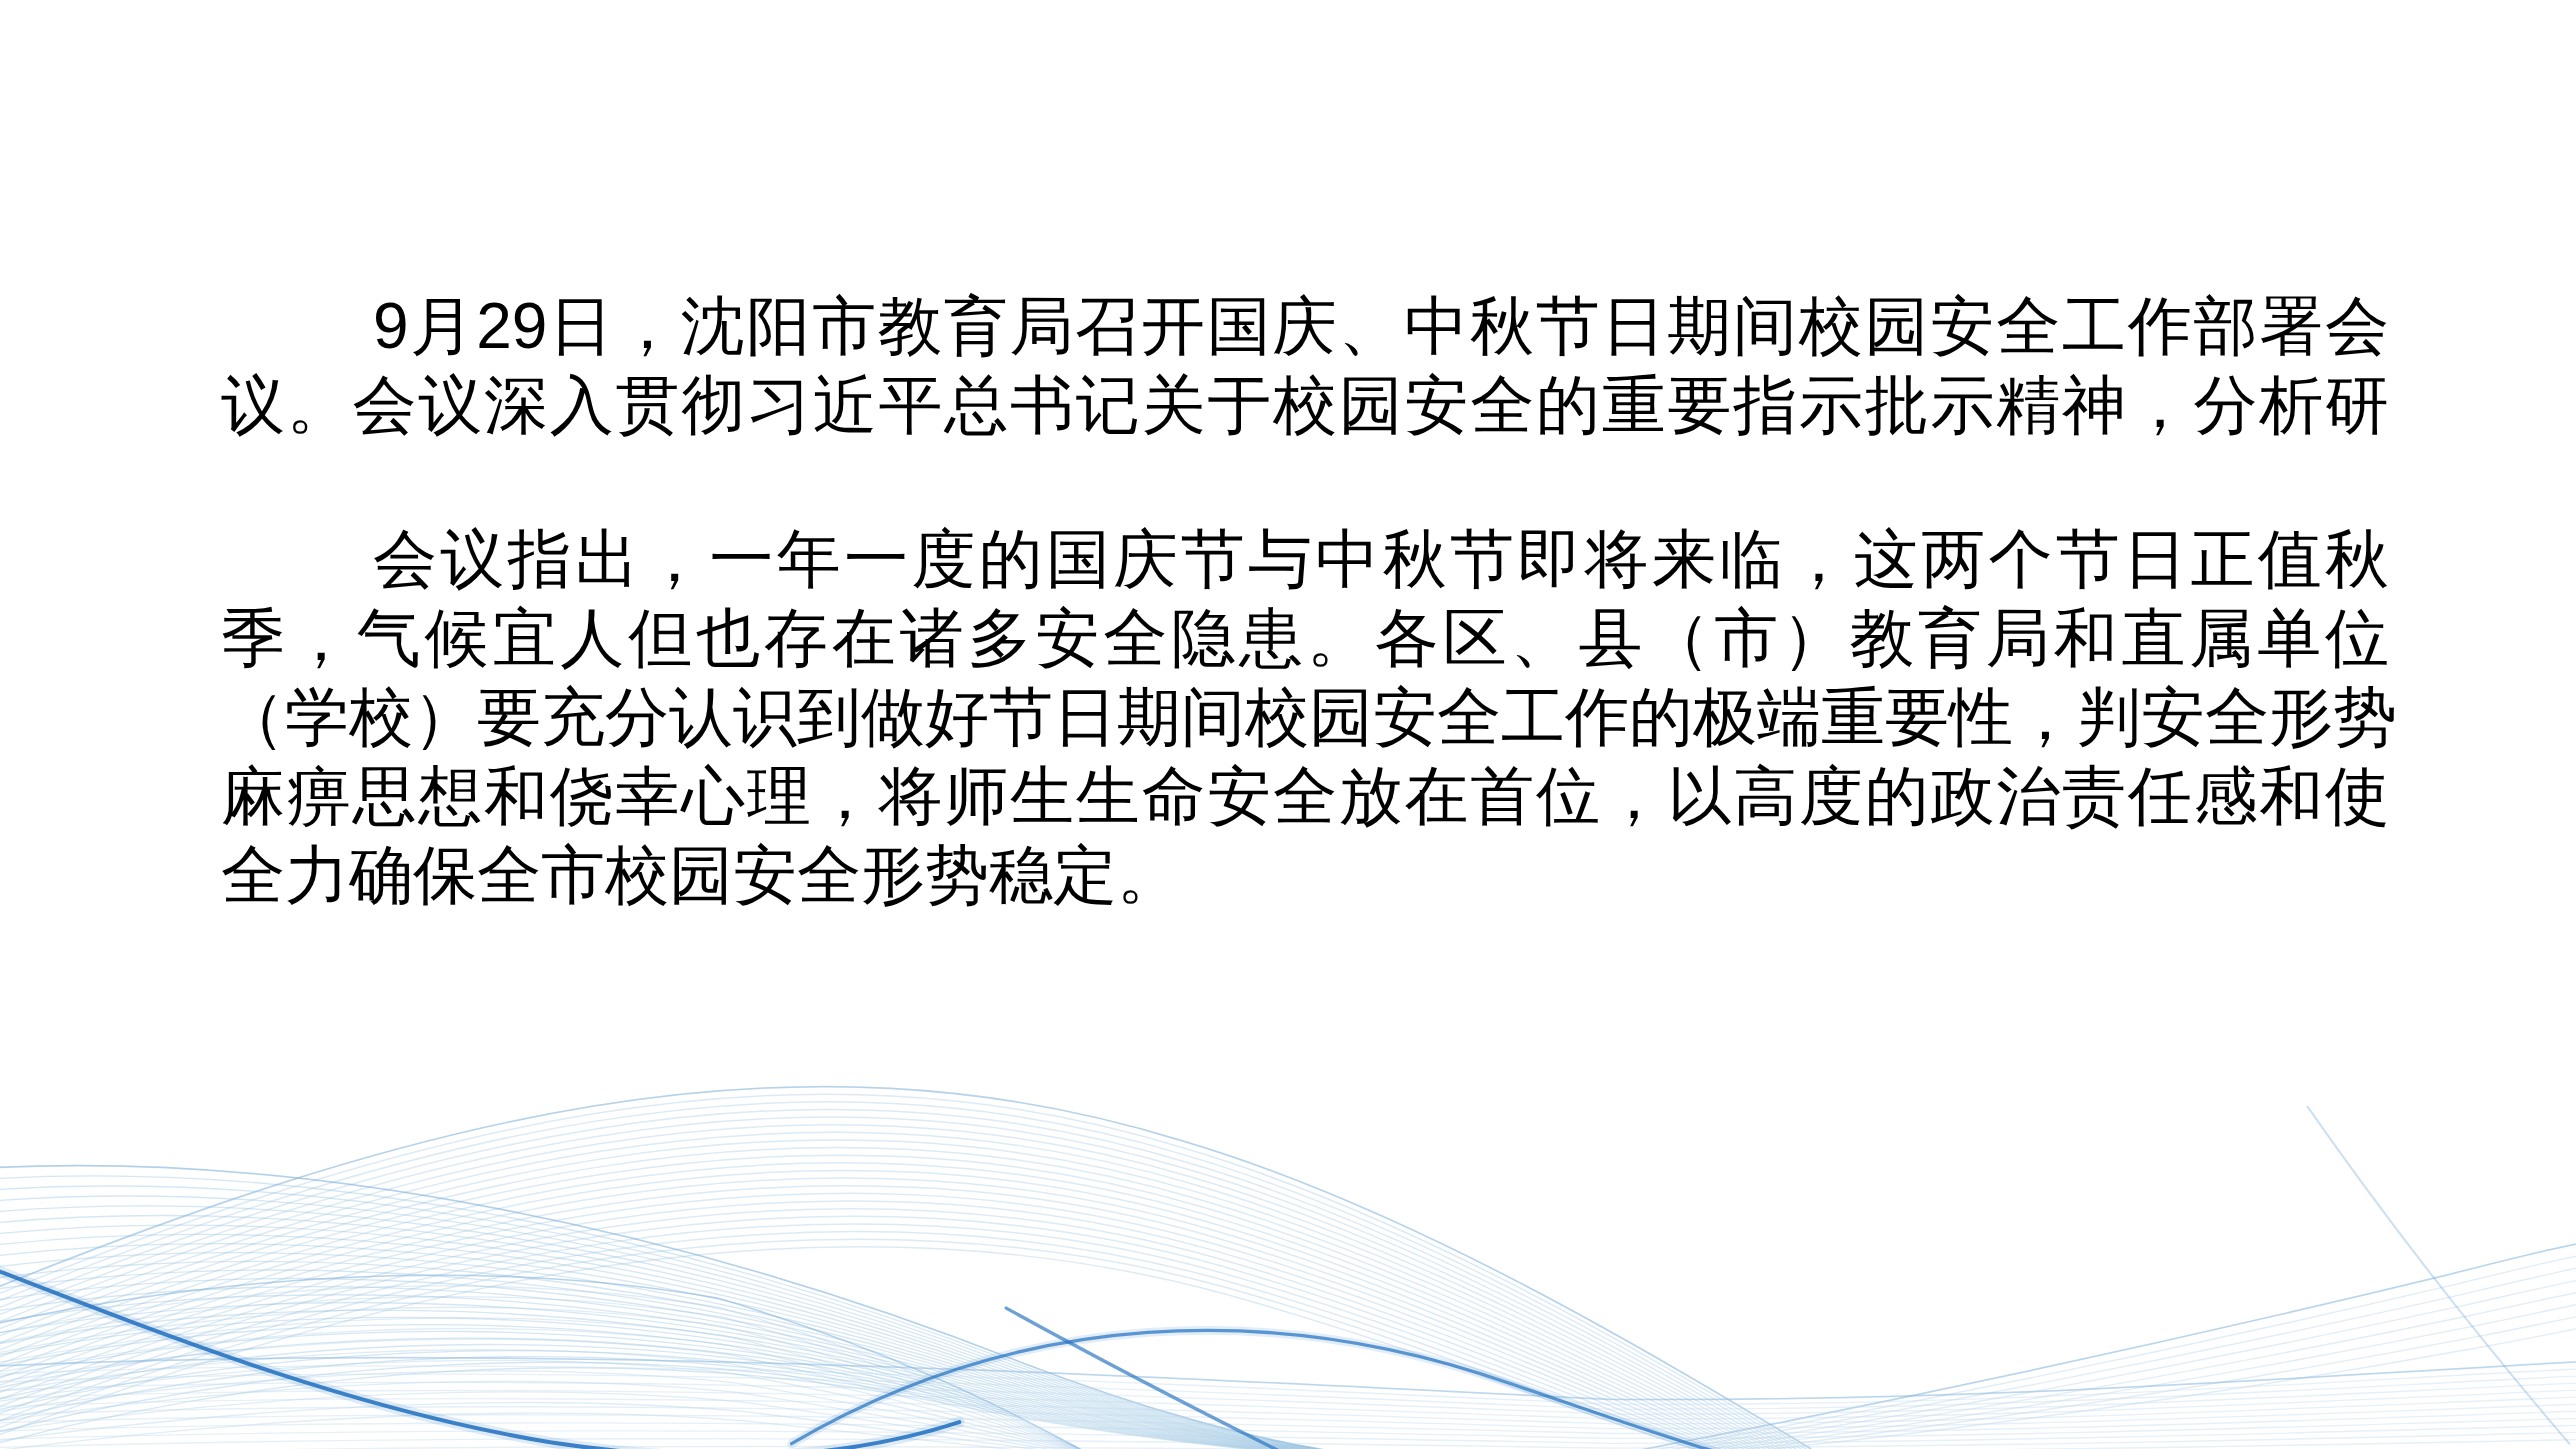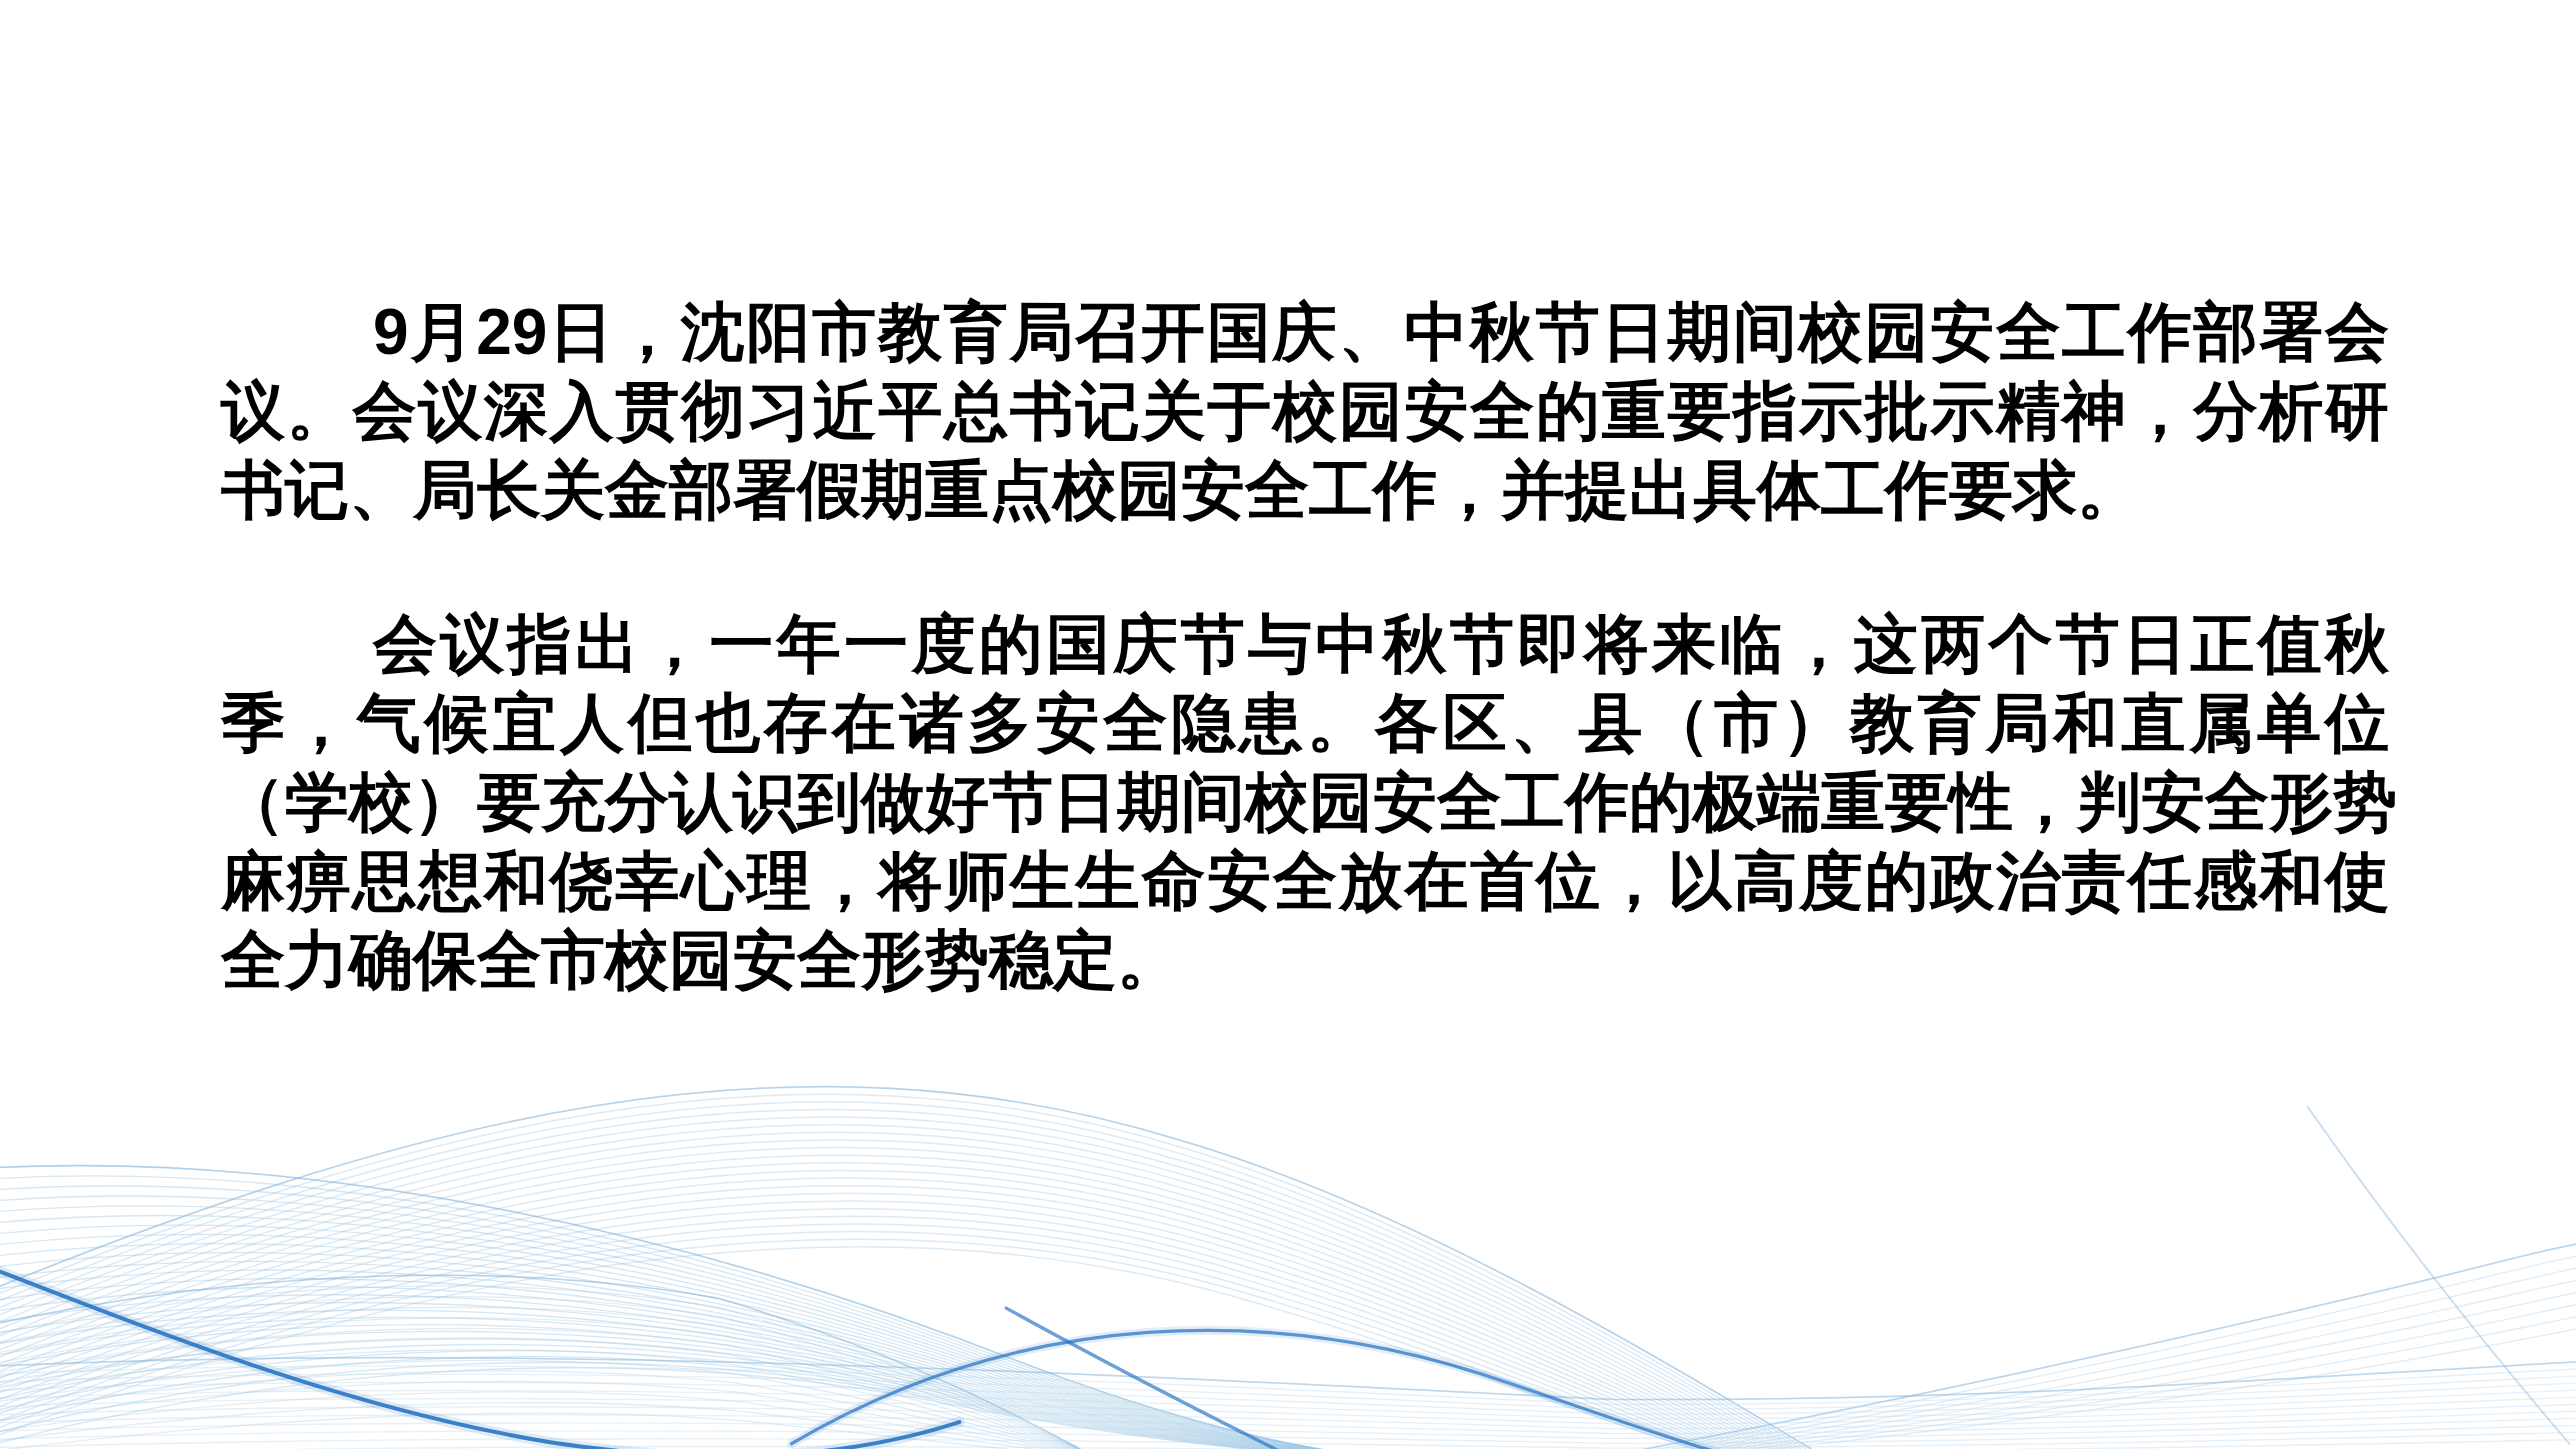--- a/index.html
+++ b/index.html
@@ -5,22 +5,22 @@
   html, body { margin: 0; padding: 0; }
   body {
     width: 2576px; height: 1449px;
     background: #ffffff;
     overflow: hidden;
     font-family: "Liberation Sans", "DejaVu Sans", sans-serif;
   }
   .stage { position: absolute; left: 0; top: 0; width: 2576px; height: 1449px; }
   svg.waves { position: absolute; left: 0; top: 0; width: 2576px; height: 1449px; z-index: 0; }
   .textblock {
-    position: absolute; left: 221px; top: 293px; width: 2168px; z-index: 1;
-    color: #000000; font-weight: bold;
+    position: absolute; left: 221px; top: 287px; width: 2168px; z-index: 1;
+    color: #000000; font-weight: normal;
   }
   .para { margin: 0 0 75px 0; }
   .line {
     height: 79px; line-height: 79px;
     font-size: 64px;
     white-space: nowrap;
     text-align: justify;
     text-align-last: justify;
     text-justify: inter-character;
   }
@@ -125,21 +125,20 @@
       <path d="M 1180 2152 C 1520 1952, 1900 1940, 2250 2062 C 2420 2120, 2505 2150, 2565 2166" fill="none" stroke="#6da6d6" stroke-opacity="0.2" stroke-width="13" stroke-linecap="round"></path>
       <path d="M 1180 2152 C 1520 1952, 1900 1940, 2250 2062 C 2420 2120, 2505 2150, 2565 2166" fill="none" stroke="#1f6fc0" stroke-opacity="0.7" stroke-width="5" stroke-linecap="round"></path>
       <path d="M 1500 1950 C 1630 2022, 1765 2092, 1905 2162" fill="none" stroke="#1f6fc0" stroke-opacity="0.65" stroke-width="5" stroke-linecap="round"></path>
       <path d="M 3440 1650 C 3560 1822, 3700 2000, 3830 2152" fill="none" stroke="#6da6d6" stroke-opacity="0.35" stroke-width="3" stroke-linecap="round"></path>
     </svg>
 
   <div class="textblock">
     <div class="para">
       <div class="line ind">9月29日，沈阳市教育局召开国庆、中秋节日期间校园安全工作部署会</div>
       <div class="line">议。会议深入贯彻习近平总书记关于校园安全的重要指示批示精神，分析研</div>
-      <div class="line end">书记、局长关金部署假期重点校园安全工作，并提出具体工作要求。</div>
     </div>
     <div class="para">
       <div class="line ind">会议指出，一年一度的国庆节与中秋节即将来临，这两个节日正值秋</div>
       <div class="line">季，气候宜人但也存在诸多安全隐患。各区、县（市）教育局和直属单位</div>
       <div class="line">（学校）要充分认识到做好节日期间校园安全工作的极端重要性，判安全形势</div>
       <div class="line">麻痹思想和侥幸心理，将师生生命安全放在首位，以高度的政治责任感和使</div>
       <div class="line end">全力确保全市校园安全形势稳定。</div>
     </div>
   </div>
 

